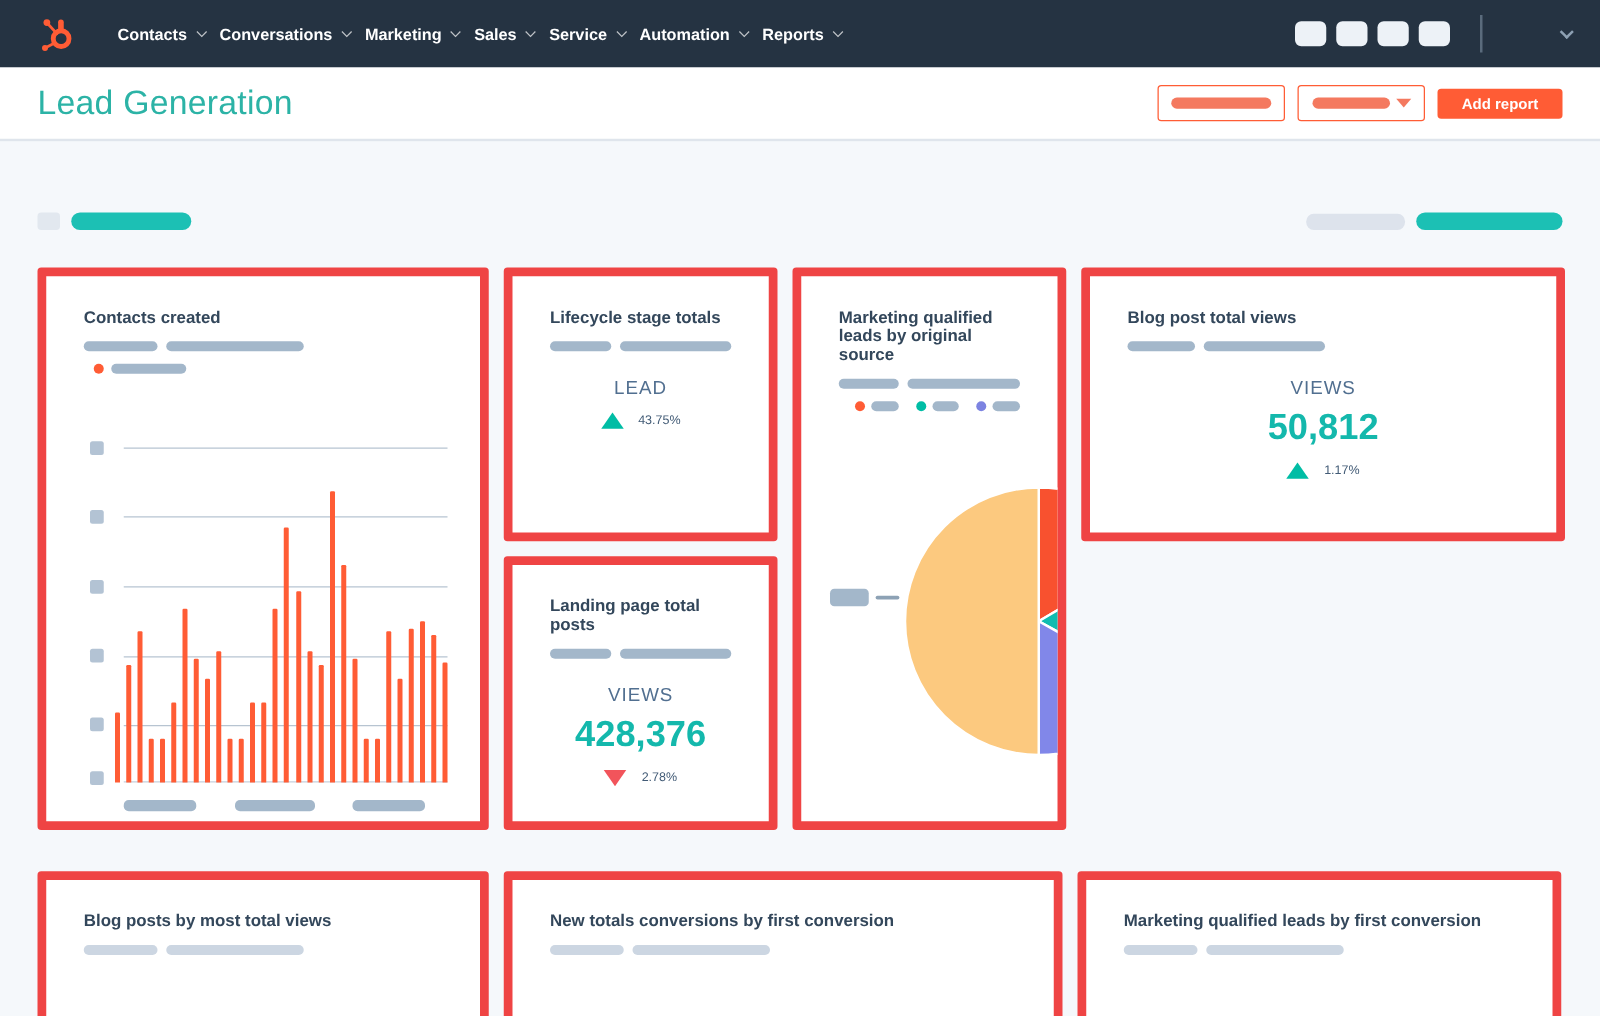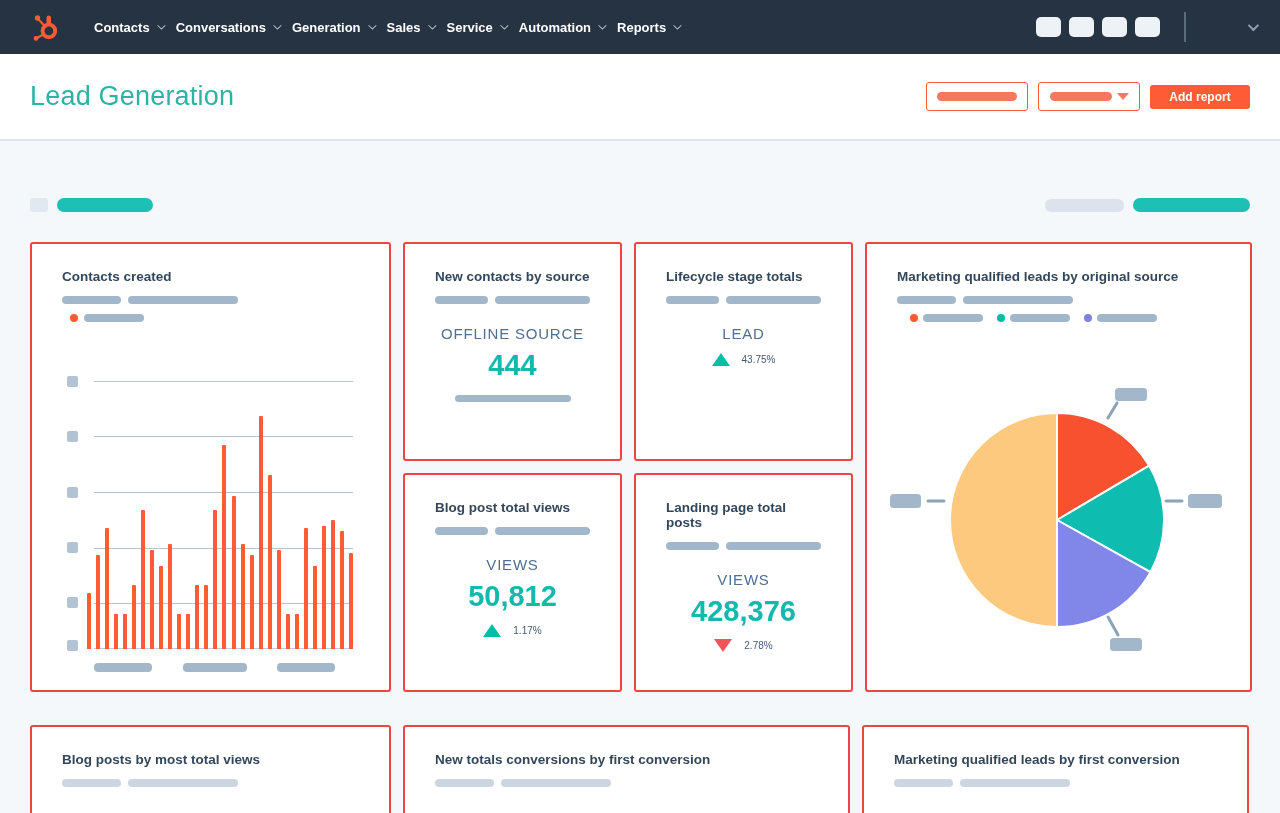--- a/index.html
+++ b/index.html
@@ -14,21 +14,21 @@
               font-weight: bold; cursor: pointer; padding: 6px 2px; }
   .chev { display: inline-block; width: 6px; height: 6px; border-right: 1.5px solid rgba(255,255,255,.7);
           border-bottom: 1.5px solid rgba(255,255,255,.7); transform: rotate(45deg) translateY(-2px); }
   .nav-right { margin-left: auto; display: flex; align-items: center; }
   .nav-sq { width: 25px; height: 20px; border-radius: 5px; background: #edf2f7; margin-left: 8px; cursor: pointer; }
   .nav-divider { width: 2px; height: 30px; background: #5a6b7c; margin: 0 0 0 24px; }
   .nav-user-chev { width: 8px; height: 8px; border-right: 2px solid #8ea1b3; border-bottom: 2px solid #8ea1b3;
           transform: rotate(45deg) translateY(-2px); margin-left: 62px; cursor: pointer; }
 
   
-  .page-header { height: 87px; background: #ffffff; border-bottom: 2px solid #dfe5ec;
+  .page-header { height: 59px; background: #ffffff; border-bottom: 2px solid #dfe5ec;
                  display: flex; align-items: center; justify-content: space-between; padding: 0 30px; }
   .page-title { color: #2cb3a6; font-size: 27px; font-weight: normal; letter-spacing: .2px; }
   .header-actions { display: flex; align-items: center; gap: 10px; }
   .btn-outline { width: 102px; height: 29px; border: 1px solid #ff5c35; border-radius: 3px; background: #fff;
                  display: flex; align-items: center; justify-content: center; gap: 5px; cursor: pointer; }
   .orange-pill { display: inline-block; width: 80px; height: 9px; border-radius: 5px; background: #f4795f; }
   .orange-pill.short { width: 62px; }
   .caret-down { width: 0; height: 0; border-left: 6px solid transparent; border-right: 6px solid transparent;
                 border-top: 7px solid #f4795f; }
   .btn-solid { width: 100px; height: 24px; background: #ff5c35; border: none; border-radius: 3px;
@@ -40,21 +40,21 @@
   .filter-left, .filter-right { display: flex; align-items: center; gap: 9px; }
   .sq-ph { width: 18px; height: 14px; border-radius: 3px; background: #e2e8ef; }
   .teal-pill { height: 14px; border-radius: 7px; background: #1cc0b4; display: inline-block; }
   .gray-pill { height: 13px; border-radius: 6px; background: #dde3ec; display: inline-block; }
 
   
   .grid-top { display: grid; grid-template-columns: 361px 219px 219px 387px; grid-template-rows: 219px 219px;
               gap: 12px; margin: 30px 0 0 30px; }
   .grid-bottom { display: grid; grid-template-columns: 361px 447px 387px; grid-auto-rows: 220px;
                  gap: 12px; margin: 33px 0 0 30px; }
-  .card { background: #ffffff; border: 2px solid #ef4444; border-radius: 3px; position: relative; overflow: hidden; }
+  .card { background: #ffffff; border: 7px solid #ef4444; border-radius: 3px; position: relative; overflow: hidden; }
   .span2 { grid-row: span 2; }
   .card-title { color: #33475b; font-size: 13.5px; font-weight: bold; margin: 25px 30px 0 30px; }
   .ph-row { display: flex; gap: 7px; margin: 12px 30px 0 30px; }
   .pill { height: 8px; border-radius: 4px; background: #a3b7ca; display: inline-block; }
   .pill.light { background: #ccd6e2; }
   .legend-row { display: flex; align-items: center; gap: 6px; margin: 10px 30px 0 38px; }
   .dot { width: 8px; height: 8px; border-radius: 50%; flex: 0 0 auto; }
 
   
   .metric-label { text-align: center; color: #516f90; font-size: 15px; letter-spacing: .8px; margin-top: 21px; }
@@ -97,21 +97,21 @@
   <div class="nav-items">
     <div class="nav-item">
         <span>Contacts</span>
         <span class="chev"></span>
       </div>
     <div class="nav-item">
         <span>Conversations</span>
         <span class="chev"></span>
       </div>
     <div class="nav-item">
-        <span>Generation</span>
+        <span>Marketing</span>
         <span class="chev"></span>
       </div>
     <div class="nav-item">
         <span>Sales</span>
         <span class="chev"></span>
       </div>
     <div class="nav-item">
         <span>Service</span>
         <span class="chev"></span>
       </div>
@@ -214,32 +214,20 @@
     <div class="y-sq" style="top:187px"></div>
     <div class="y-sq" style="top:243px"></div>
     <div class="y-sq" style="top:298px"></div>
     <div class="y-sq" style="top:353px"></div>
     <div class="y-sq" style="top:396px"></div>
     <div class="x-pill" style="left:62px;width:58px"></div>
     <div class="x-pill" style="left:151px;width:64px"></div>
     <div class="x-pill" style="left:245px;width:58px"></div>
   </div>
 
-  <div class="card">
-    <div class="card-title">New contacts by source</div>
-    <div class="ph-row">
-      <span class="pill" style="width:54px"></span>
-      <span class="pill" style="width:97px"></span>
-    </div>
-    <div class="metric-label">OFFLINE SOURCE</div>
-    <div class="metric-value">444</div>
-    <div class="center-row">
-      <span class="pill" style="width:116px;height:7px"></span>
-    </div>
-  </div>
 
   <div class="card">
     <div class="card-title">Lifecycle stage totals</div>
     <div class="ph-row">
       <span class="pill" style="width:54px"></span>
       <span class="pill" style="width:97px"></span>
     </div>
     <div class="metric-label">LEAD</div>
     <div class="delta-row">
       <span class="tri-up"></span>

